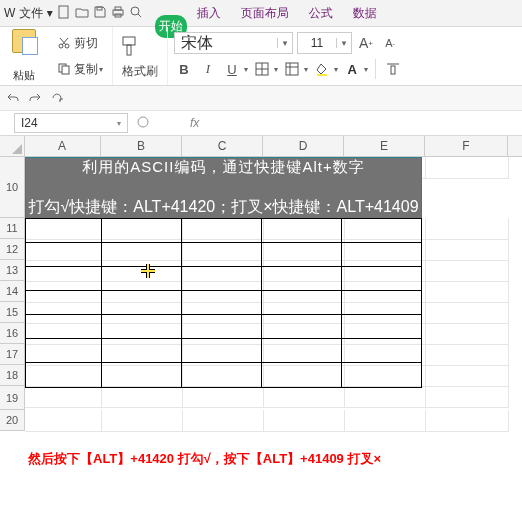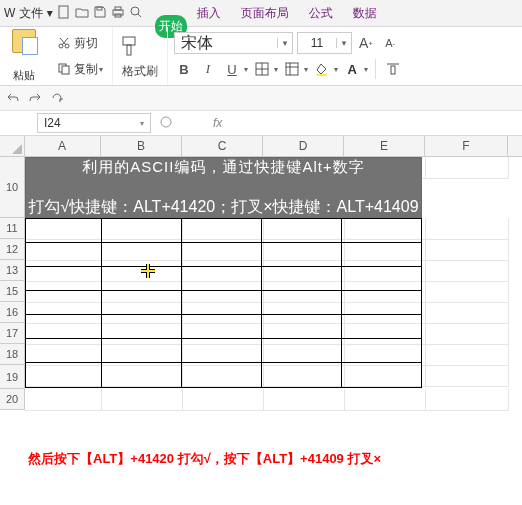--- a/index.html
+++ b/index.html
@@ -24,21 +24,21 @@
 .sizesel .val{padding:0 6px;min-width:26px;text-align:center}
 .sizesel .dd{width:14px;text-align:center;border-left:1px solid #ccc;font-size:9px;color:#666}
 .ibtn{width:20px;height:20px;display:flex;align-items:center;justify-content:center;color:#555;font-size:13px}
 .ibtn.b{font-weight:bold}
 .ibtn.i{font-style:italic;font-family:Georgia,serif}
 .ibtn.u{text-decoration:underline}
 .ddarr{font-size:8px;color:#666;margin-left:-2px}
 .qat{display:flex;align-items:center;height:24px;background:#f7f7f7;border-bottom:1px solid #e3e3e3;padding:0 6px;gap:8px}
 .qat .ic{color:#666;display:flex;align-items:center}
 .namebox{display:flex;align-items:center;height:24px;border-bottom:1px solid #d9d9d9;background:#fff}
-.namebox .nb{width:100px;border:1px solid #ccc;margin:2px 0 2px 37px;height:18px;display:flex;align-items:center;padding:0 6px;font-size:12px;justify-content:space-between}
+.namebox .nb{width:100px;border:1px solid #ccc;margin:2px 0 2px 14px;height:18px;display:flex;align-items:center;padding:0 6px;font-size:12px;justify-content:space-between}
 .namebox .nb .dd{font-size:8px;color:#888}
 .namebox .fx{margin-left:40px;color:#888;font-style:italic;font-size:12px}
 .namebox .fxic{margin-left:8px;color:#888}
 .sheet-area{position:relative;overflow:hidden}
 .colhdr{display:flex;margin-left:24px;height:20px;background:#f4f4f4;border-bottom:1px solid #ccc}
 .colhdr .ch{border-right:1px solid #ccc;text-align:center;font-size:12px;color:#555;line-height:20px}
 .corner{position:absolute;left:0;top:0;width:24px;height:20px;background:#f4f4f4;border-right:1px solid #ccc;border-bottom:1px solid #ccc}
 .corner::after{content:"";position:absolute;right:2px;bottom:2px;border:5px solid transparent;border-right-color:#bbb;border-bottom-color:#bbb}
 .rows{}
 .row{display:flex;height:21px}
@@ -266,20 +266,29 @@
     <div class="row">
         <div class="rh">13</div>
         <div class="cell wA"></div>
         <div class="cell wB"></div>
         <div class="cell wC"></div>
         <div class="cell wD"></div>
         <div class="cell wE"></div>
         <div class="cell wF"></div>
       </div>
     <div class="row">
+        <div class="rh">14</div>
+        <div class="cell wA"></div>
+        <div class="cell wB"></div>
+        <div class="cell wC"></div>
+        <div class="cell wD"></div>
+        <div class="cell wE"></div>
+        <div class="cell wF"></div>
+      </div>
+    <div class="row">
         <div class="rh">15</div>
         <div class="cell wA"></div>
         <div class="cell wB"></div>
         <div class="cell wC"></div>
         <div class="cell wD"></div>
         <div class="cell wE"></div>
         <div class="cell wF"></div>
       </div>
     <div class="row">
         <div class="rh">16</div>

